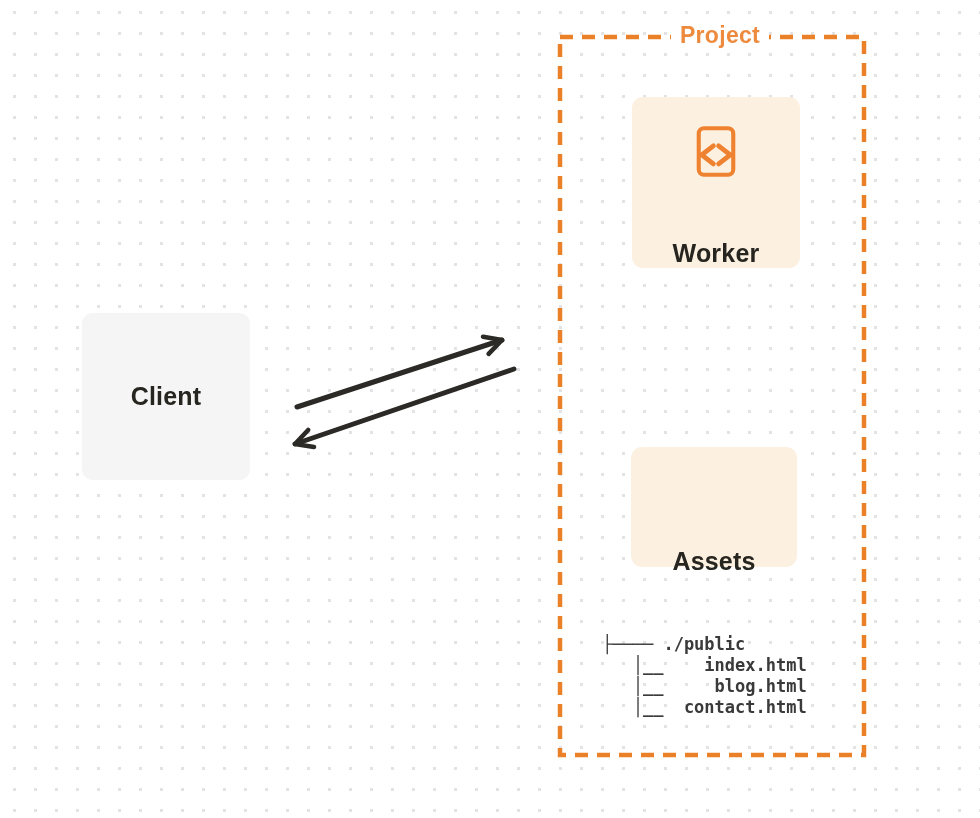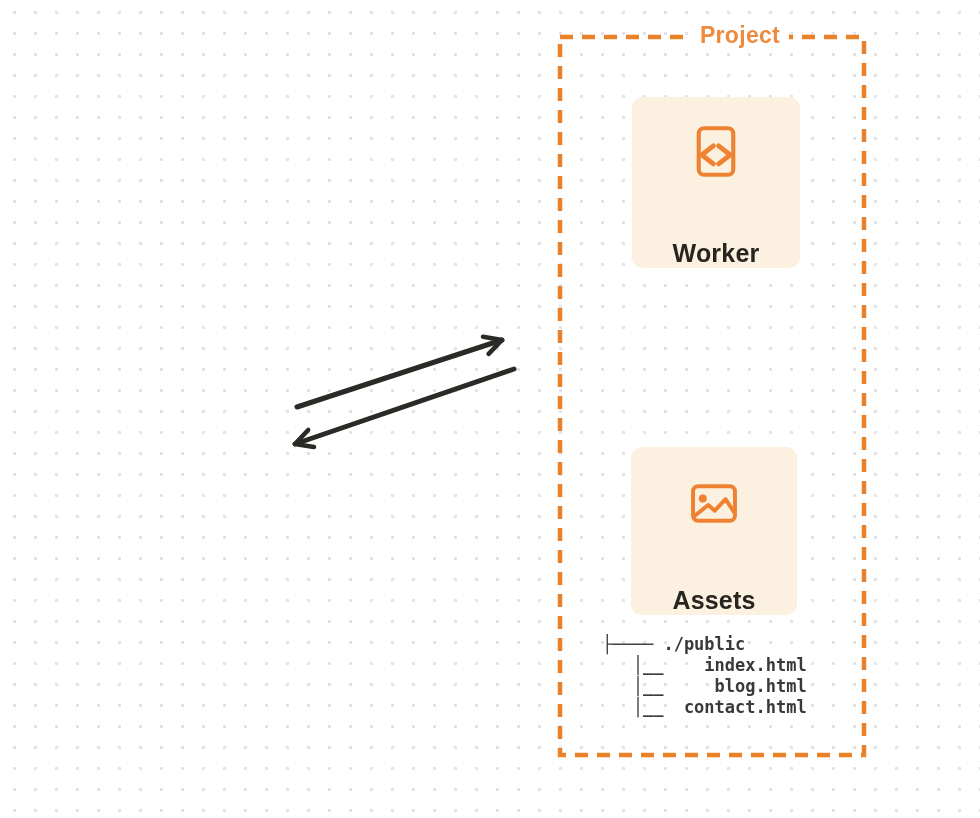--- a/index.html
+++ b/index.html
@@ -52,21 +52,21 @@
     left: 632px;
     top: 97px;
     width: 168px;
     height: 171px;
     padding-top: 29px;
   }
   .assets-card {
     left: 631px;
     top: 447px;
     width: 166px;
-    height: 168px;
+    height: 120px;
     padding-top: 37px;
   }
   .node-label {
     font-size: 25px;
     font-weight: 700;
     color: #26251f;
     letter-spacing: 0.2px;
   }
   .worker-card .node-label { margin-top: 26px; }
   .assets-card .node-label { margin-top: 27px; }
@@ -74,21 +74,21 @@
     position: absolute;
     left: 306px;
     top: 287px;
     font-size: 19.5px;
     font-weight: 700;
     color: #26251f;
     letter-spacing: 0.2px;
   }
   .project-label {
     position: absolute;
-    left: 740px;
+    left: 720px;
     top: 21px;
     transform: translateX(-50%);
     background: #ffffff;
     padding: 0 9px;
     font-size: 23px;
     font-weight: 700;
     color: #ed8a3e;
     letter-spacing: 0.3px;
     line-height: 28px;
   }
@@ -114,20 +114,23 @@
     <defs>
       <marker id="arrowhead" viewBox="0 0 26 26" markerWidth="26" markerHeight="26" refX="21" refY="13" orient="auto" markerUnits="userSpaceOnUse">
         <path d="M4 4 L21 13 L4 22" fill="none" stroke="#2b2a26" stroke-width="4.6" stroke-linecap="round" stroke-linejoin="round"></path>
       </marker>
     </defs>
     <rect x="560" y="37" width="304" height="718" fill="none" stroke="#ea8028" stroke-width="4.5" stroke-dasharray="13 9"></rect>
     <line x1="297" y1="407" x2="502" y2="340" stroke="#2b2a26" stroke-width="5" stroke-linecap="round" marker-end="url(#arrowhead)"></line>
     <line x1="514" y1="369" x2="295" y2="444" stroke="#2b2a26" stroke-width="5" stroke-linecap="round" marker-end="url(#arrowhead)"></line>
   </svg>
 
+  <div class="node-card client-card">
+    <span class="node-label">Client</span>
+  </div>
 
 
   <div class="project-label">Project</div>
 
   <div class="node-card cream-card worker-card">
     <svg class="icon-svg" width="52" height="68" viewBox="0 0 52 68" xmlns="http://www.w3.org/2000/svg" aria-hidden="true">
       <rect x="3" y="3" width="46" height="62" rx="7" fill="none" stroke="#ee8230" stroke-width="5.5"></rect>
       <path d="M22.5 26.5 L7 38.5 L22.5 50.5" fill="none" stroke="#ee8230" stroke-width="6.5" stroke-linecap="round" stroke-linejoin="round"></path>
       <path d="M29.5 26.5 L45 38.5 L29.5 50.5" fill="none" stroke="#ee8230" stroke-width="6.5" stroke-linecap="round" stroke-linejoin="round"></path>
     </svg>

